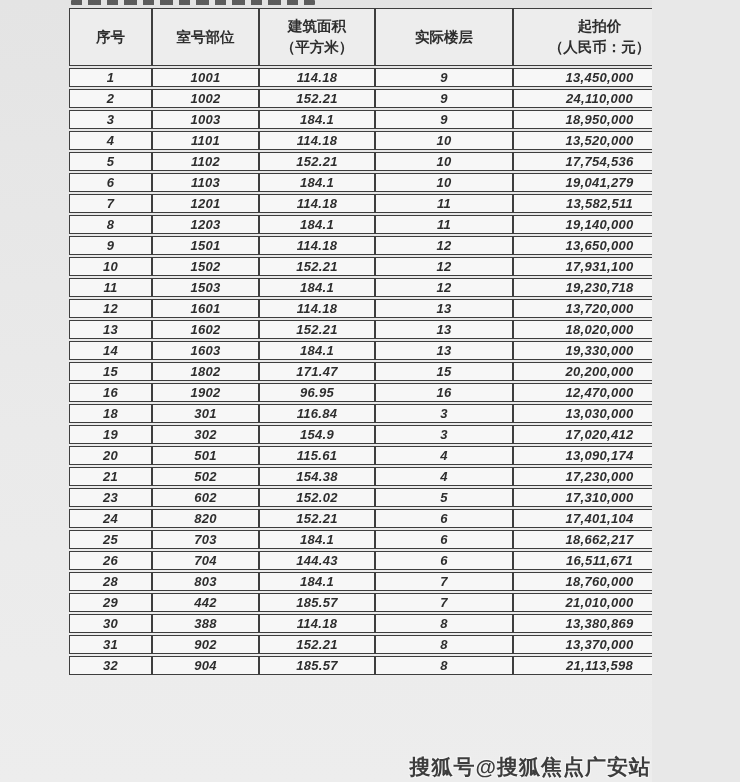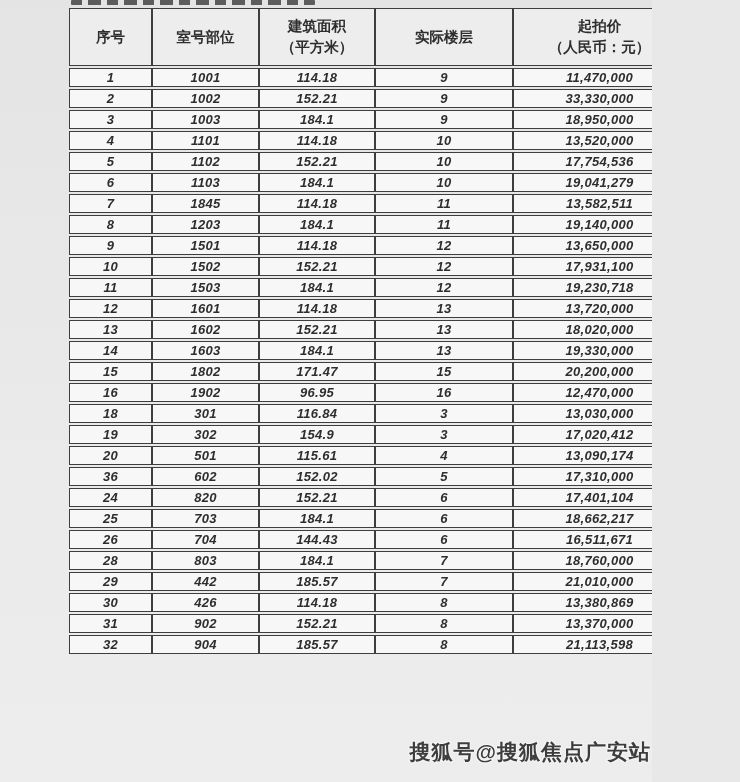--- a/index.html
+++ b/index.html
@@ -60,21 +60,21 @@
   td {
     height: 17.5px;
     font-size: 13px;
     font-weight: bold;
     font-style: italic;
     line-height: 17px;
     letter-spacing: .3px;
   }
   .watermark {
     position: absolute;
-    right: 1px; bottom: 16px;
+    right: 1px; bottom: 1px;
     font-size: 21px;
     font-weight: bold;
     color: var(--watermark);
     letter-spacing: 1px;
     white-space: nowrap;
     text-shadow:
       -1px -1px 0 #f4f4f4, 1px -1px 0 #f4f4f4,
       -1px  1px 0 #f4f4f4, 1px  1px 0 #f4f4f4,
        0   -1px 0 #f4f4f4, 0    1px 0 #f4f4f4,
       -1px  0   0 #f4f4f4, 1px  0   0 #f4f4f4;
@@ -115,28 +115,28 @@
           <span class="hline">（人民币：元）</span>
         </th>
       </tr>
     </thead>
     <tbody>
         <tr>
           <td>1</td>
           <td>1001</td>
           <td>114.18</td>
           <td>9</td>
-          <td>11,470,000</td>
+          <td>13,450,000</td>
         </tr>
         <tr>
           <td>2</td>
           <td>1002</td>
           <td>152.21</td>
           <td>9</td>
-          <td>33,330,000</td>
+          <td>24,110,000</td>
         </tr>
         <tr>
           <td>3</td>
           <td>1003</td>
           <td>184.1</td>
           <td>9</td>
           <td>18,950,000</td>
         </tr>
         <tr>
           <td>4</td>
@@ -154,21 +154,21 @@
         </tr>
         <tr>
           <td>6</td>
           <td>1103</td>
           <td>184.1</td>
           <td>10</td>
           <td>19,041,279</td>
         </tr>
         <tr>
           <td>7</td>
-          <td>1845</td>
+          <td>1201</td>
           <td>114.18</td>
           <td>11</td>
           <td>13,582,511</td>
         </tr>
         <tr>
           <td>8</td>
           <td>1203</td>
           <td>184.1</td>
           <td>11</td>
           <td>19,140,000</td>
@@ -244,21 +244,28 @@
           <td>17,020,412</td>
         </tr>
         <tr>
           <td>20</td>
           <td>501</td>
           <td>115.61</td>
           <td>4</td>
           <td>13,090,174</td>
         </tr>
         <tr>
-          <td>36</td>
+          <td>21</td>
+          <td>502</td>
+          <td>154.38</td>
+          <td>4</td>
+          <td>17,230,000</td>
+        </tr>
+        <tr>
+          <td>23</td>
           <td>602</td>
           <td>152.02</td>
           <td>5</td>
           <td>17,310,000</td>
         </tr>
         <tr>
           <td>24</td>
           <td>820</td>
           <td>152.21</td>
           <td>6</td>
@@ -287,21 +294,21 @@
         </tr>
         <tr>
           <td>29</td>
           <td>442</td>
           <td>185.57</td>
           <td>7</td>
           <td>21,010,000</td>
         </tr>
         <tr>
           <td>30</td>
-          <td>426</td>
+          <td>388</td>
           <td>114.18</td>
           <td>8</td>
           <td>13,380,869</td>
         </tr>
         <tr>
           <td>31</td>
           <td>902</td>
           <td>152.21</td>
           <td>8</td>
           <td>13,370,000</td>

